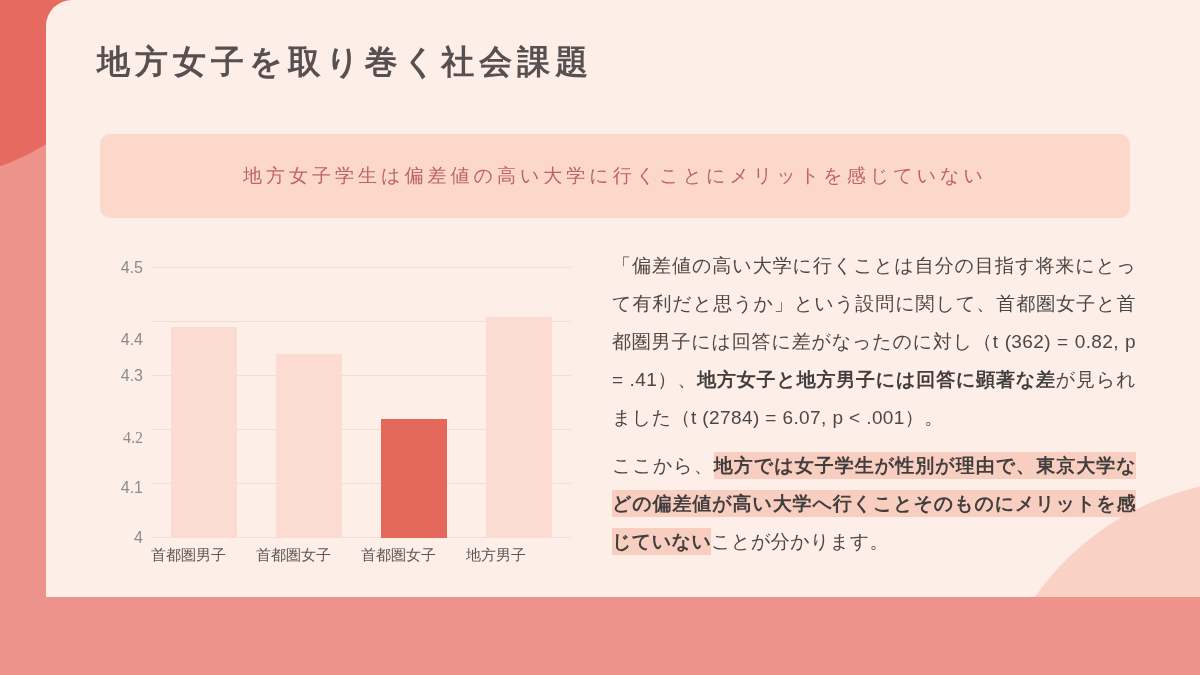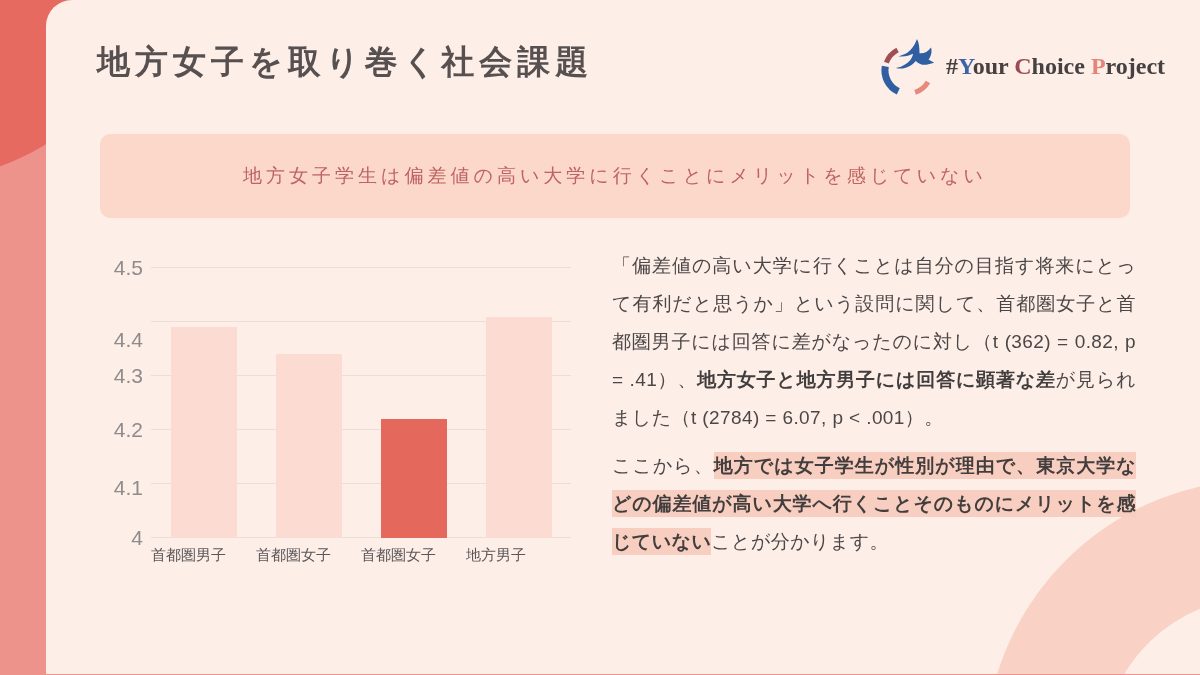--- a/index.html
+++ b/index.html
@@ -2,21 +2,21 @@
 <html><head>
 <meta charset="utf-8">
 <style>
   html,body{margin:0;padding:0;background:#ffffff;}
   .slide{position:relative;width:1200px;height:675px;overflow:hidden;
          background:#ee938b;font-family:"Liberation Sans",sans-serif;}
   
   .band-dark{position:absolute;left:-320px;top:-300px;width:480px;height:480px;
              border-radius:50%;background:#e66a60;}
   
-  .panel{position:absolute;left:46px;top:0;width:1154px;height:674px;
+  .panel{position:absolute;left:46px;top:0;width:1154px;height:597px;
          background:#fdeee8;border-radius:26px 0 0 0;overflow:hidden;}
   
   .ring{position:absolute;left:939px;top:480px;width:316px;height:316px;
         box-sizing:content-box;border:117px solid #f9d2c5;border-radius:50%;}
   
   .title{position:absolute;left:51px;top:40px;margin:0;
          font-family:"Liberation Serif","DejaVu Serif",serif;
          font-size:33px;font-weight:700;letter-spacing:5px;color:#575050;}
   
   .logo{position:absolute;left:830px;top:34px;display:flex;align-items:center;}
@@ -25,21 +25,21 @@
              font-size:24px;font-weight:600;color:#474041;white-space:nowrap;}
   
   .banner{position:absolute;left:54px;top:134px;width:1030px;height:84px;
           background:#fcd8ca;border-radius:10px;display:flex;
           align-items:center;justify-content:center;}
   .banner span{font-size:19px;font-weight:500;letter-spacing:4px;color:#bd6363;}
   
   .chart{position:absolute;left:59px;top:255px;width:480px;height:330px;}
   .chart-yaxis{position:absolute;left:0;top:13px;width:38px;height:270px;}
   .ylabel{position:absolute;right:0;height:20px;line-height:20px;
-          font-size:21px;color:#8f8b8b;}
+          font-size:16px;color:#8f8b8b;}
   .chart-plot{position:absolute;left:46px;top:13px;width:420px;height:270px;}
   .gridline{position:absolute;left:0;right:0;height:1px;background:#ecddd8;}
   .bars{position:absolute;left:0;right:0;top:0;bottom:0;display:flex;
         align-items:flex-end;justify-content:space-around;}
   .slot{display:flex;justify-content:center;width:25%;}
   .bar{width:66px;}
   .chart-xlabels{position:absolute;left:46px;top:291px;width:420px;display:flex;
                  justify-content:space-around;}
   .xlabel{width:25%;text-align:left;font-size:15px;color:#5c5757;}
   
@@ -57,39 +57,30 @@
 <body>
 
 <div class="slide">
   <div class="band-dark"></div>
 
   <div class="panel">
     <div class="ring"></div>
 
     <h1 class="title">地方女子を取り巻く社会課題</h1>
 
-    <div class="logo">
-      <svg viewBox="0 0 100 100" aria-hidden="true">
-        <path d="M16.2 44.7 A36 36 0 0 1 33.7 24.9" fill="none" stroke="#a04f55" stroke-width="8"></path>
-        <path d="M34.8 89.6 A36 36 0 0 1 14.5 50.7" fill="none" stroke="#305ea3" stroke-width="11"></path>
-        <path d="M81.2 75 A36 36 0 0 1 61.1 91.2" fill="none" stroke="#e8897d" stroke-width="8"></path>
-        <path d="M64 8 C60 19 54 27 46 31 L35 35 C45 36 52 34 58 31 C56 41 49 47 39 51 L31 53 C44 56 56 50 62 42 C66 46 72 49 79 48 L91 45 L82 40 C86 35 88 28 86 21 C81 28 74 31 68 30 C68 21 67 13 64 8 Z" fill="#305ea3"></path>
-      </svg>
-      <div class="logo-text"><span style="color: rgb(71, 64, 65);">#</span><span style="color: rgb(59, 99, 168);">Y</span><span style="color: rgb(71, 64, 65);">our </span><span style="color: rgb(156, 74, 83);">C</span><span style="color: rgb(71, 64, 65);">hoice </span><span style="color: rgb(229, 133, 122);">P</span><span style="color: rgb(71, 64, 65);">roject</span></div>
-    </div>
 
     <div class="banner">
       <span>地方女子学生は偏差値の高い大学に行くことにメリットを感じていない</span>
     </div>
 
     <div class="chart">
       <div class="chart-yaxis">
           <div class="ylabel" style="bottom: -10px;">4</div>
           <div class="ylabel" style="bottom: 40px;">4.1</div>
-          <div class="ylabel" style="bottom: 98px;">4.2</div>
+          <div class="ylabel" style="bottom: 90px; font-family: Liberation Serif, serif;">4.2</div>
           <div class="ylabel" style="bottom: 152px;">4.3</div>
           <div class="ylabel" style="bottom: 188px;">4.4</div>
           <div class="ylabel" style="bottom: 260px;">4.5</div>
         </div>
       <div class="chart-plot">
           <div class="gridline" style="bottom: 0px;"></div>
           <div class="gridline" style="bottom: 54px;"></div>
           <div class="gridline" style="bottom: 108px;"></div>
           <div class="gridline" style="bottom: 162px;"></div>
           <div class="gridline" style="bottom: 216px;"></div>

